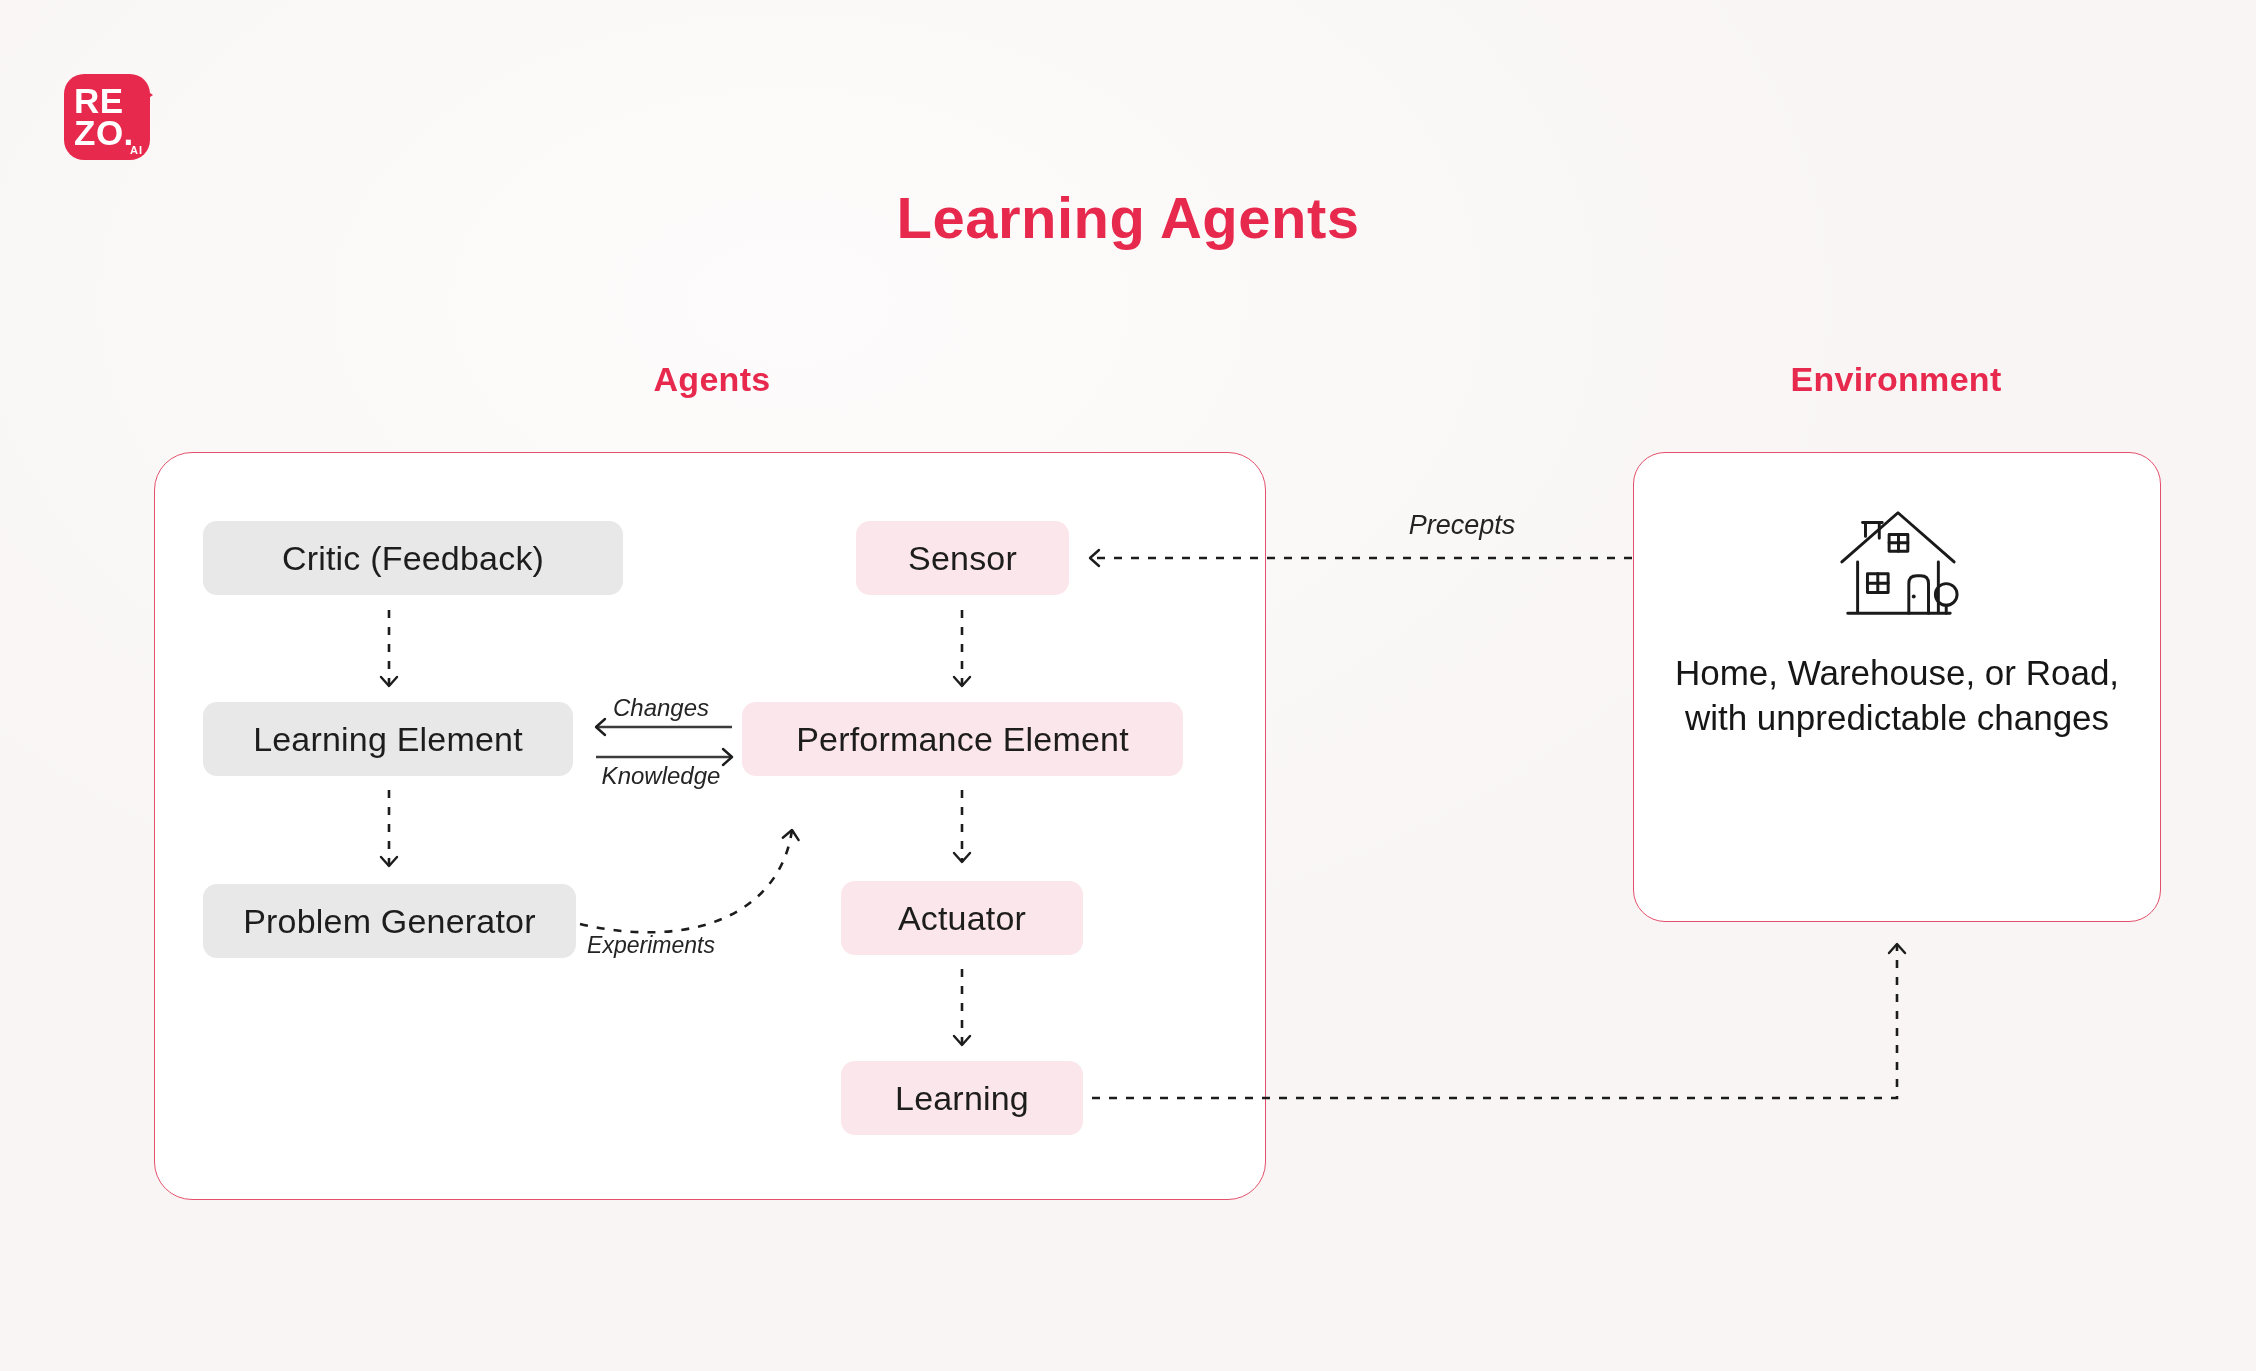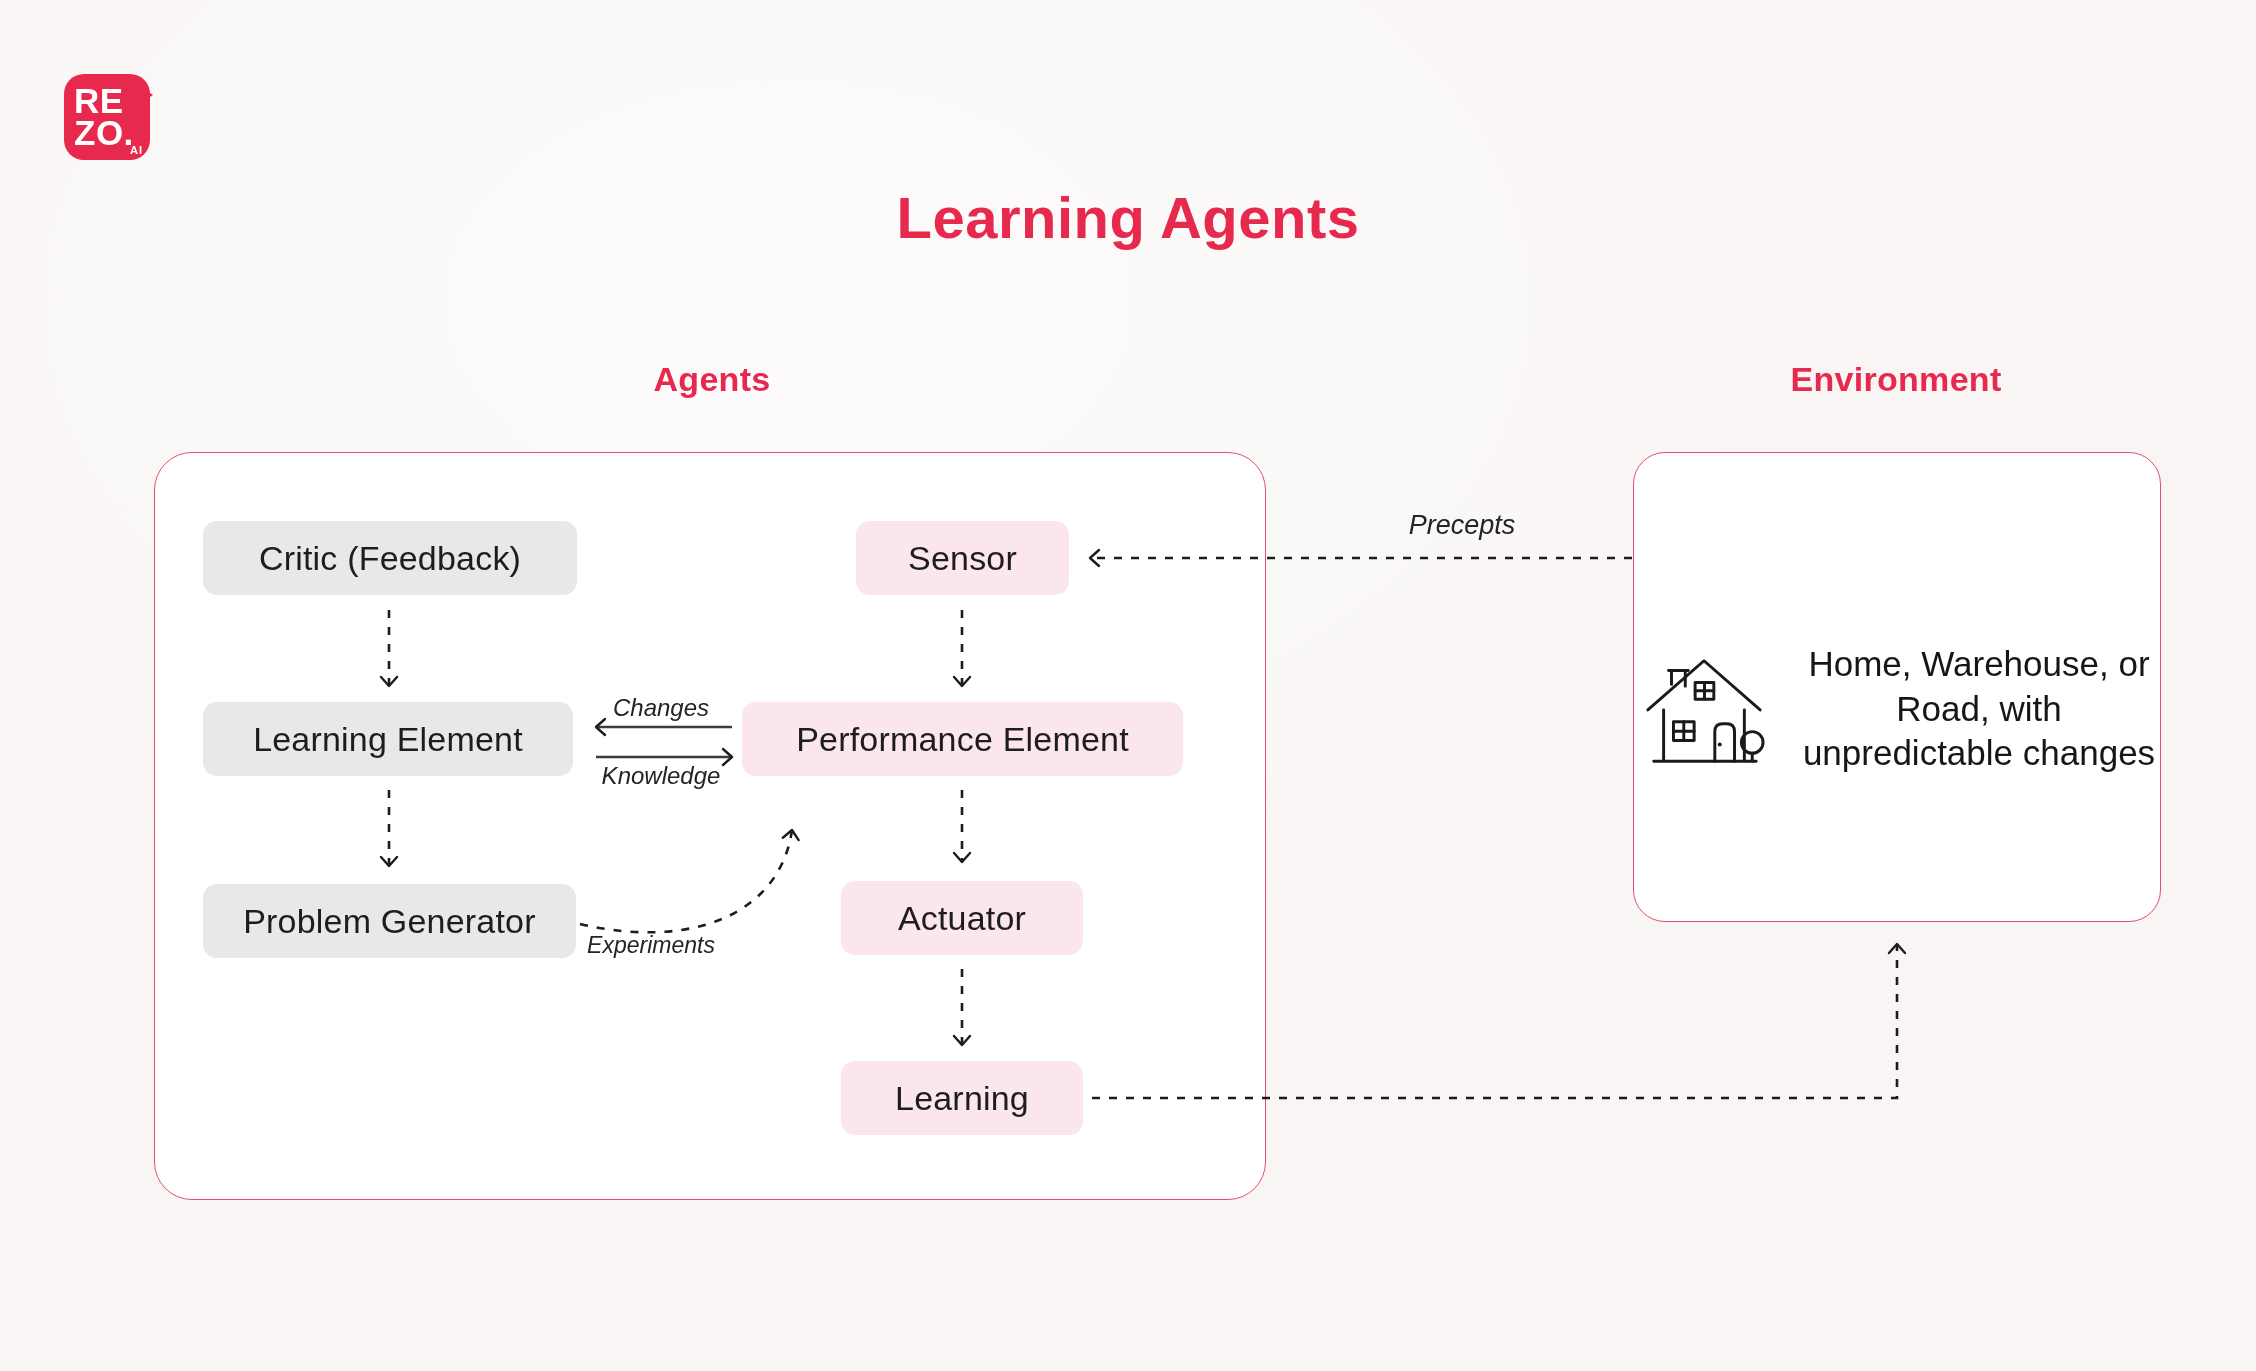--- a/index.html
+++ b/index.html
@@ -52,33 +52,33 @@
   .section-label.environment{left:1896px;}
 
   
   .frame{
     position:absolute;background:#ffffff;
     border:1.8px solid var(--frame-border);
   }
   .frame.agents-frame{left:154px;top:452px;width:1112px;height:748px;border-radius:38px;}
   .frame.env-frame{
     left:1633px;top:452px;width:528px;height:470px;border-radius:32px;
-    display:flex;flex-direction:row;align-items:center;
+    display:flex;flex-direction:column;align-items:center;
     padding-top:44px;gap:26px;
   }
 
   
   .node{
     position:absolute;display:flex;align-items:center;justify-content:center;
     height:74px;border-radius:14px;font-size:34px;font-weight:500;
     color:var(--text);letter-spacing:0.2px;white-space:nowrap;
   }
   .node.gray{background:var(--node-gray);}
   .node.pink{background:var(--node-pink);}
-  .node.critic{left:203px;top:521px;width:374px;}
+  .node.critic{left:203px;top:521px;width:420px;}
   .node.sensor{left:856px;top:521px;width:213px;}
   .node.learning{left:203px;top:702px;width:370px;}
   .node.performance{left:742px;top:702px;width:441px;}
   .node.problem{left:203px;top:884px;width:373px;}
   .node.effectors{left:841px;top:881px;width:242px;}
   .node.actuator{left:841px;top:1061px;width:242px;}
 
   
   .edge-label{
     position:absolute;transform:translateX(-50%);

